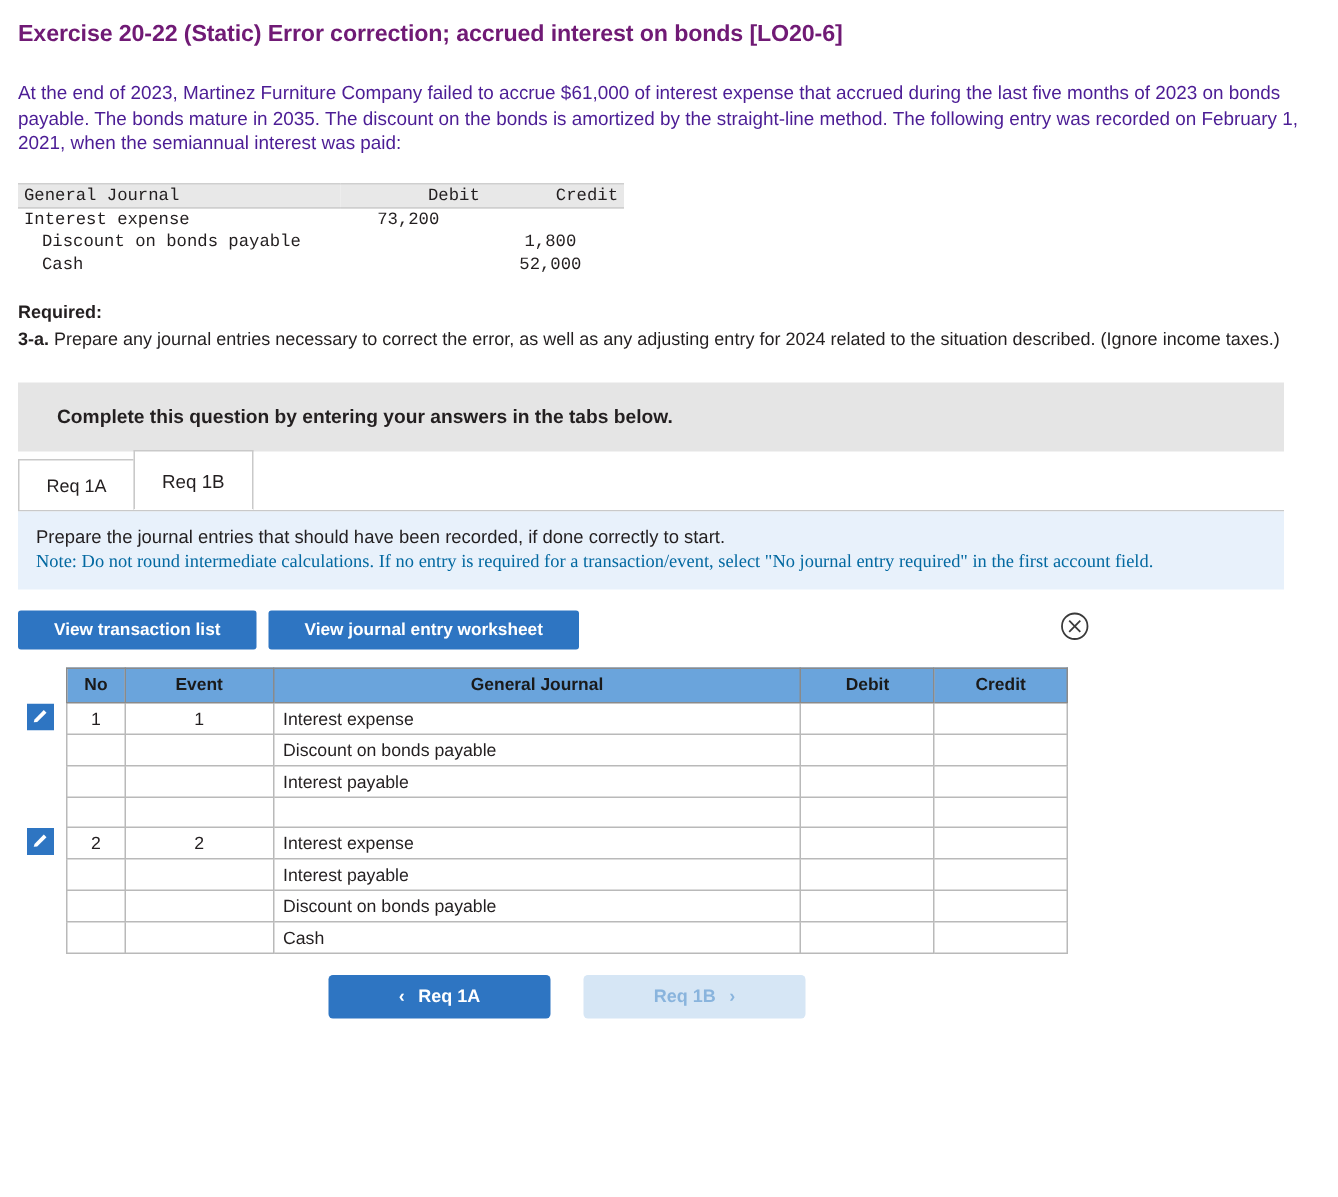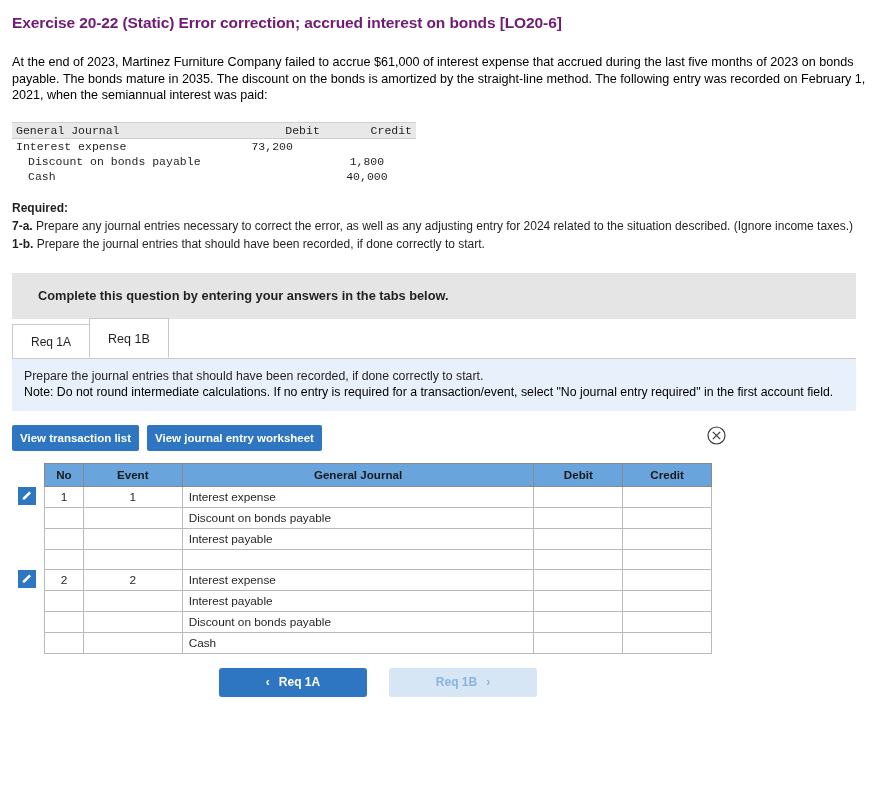--- a/index.html
+++ b/index.html
@@ -26,21 +26,21 @@
     font-weight: bold;
     margin: 4px 0 0 0;
     letter-spacing: -0.1px;
     color: #701a75;
   }
   .intro {
     margin-top: 22px;
     font-size: 12.6px;
     line-height: 16.5px;
     max-width: 860px;
-    color: #000000;
+    color: #4c1d95;
   }
   
   .je {
     margin-top: 18px;
     font-family: "Liberation Mono", "DejaVu Sans Mono", monospace;
     font-size: 11.5px;
     border-collapse: collapse;
     width: 404px;
   }
   .je td, .je th {
@@ -122,35 +122,35 @@
 
   .note-box {
     background: #e8f1fb;
     width: 844px;
     box-sizing: border-box;
     padding: 9px 12px 10px 12px;
     font-size: 12.3px;
     line-height: 16.5px;
   }
   .note-box .first-line { color: #231f20; }
-  .note-red { color: #000000; }
+  .note-red { color: #0369a1; font-family: Liberation Serif, serif; }
 
   .btn-row {
     margin-top: 14px;
     display: flex;
     align-items: center;
     position: relative;
     width: 844px;
   }
   .blue-btn {
     background: #2e75c2;
     color: #ffffff;
     font-size: 11.5px;
     font-weight: bold;
-    padding: 7px 8px;
+    padding: 7px 24px;
     border: none;
     border-radius: 2px;
     margin-right: 8px;
     cursor: pointer;
     font-family: "Liberation Sans", sans-serif;
   }
   .close-circle {
     position: absolute;
     right: 130px;
     top: 1px;
@@ -254,29 +254,28 @@
         <td class="num"></td>
       </tr>
       <tr>
         <td class="acct-indent1">Discount on bonds payable</td>
         <td class="num"></td>
         <td class="num">1,800</td>
       </tr>
       <tr>
         <td class="acct-indent2">Cash</td>
         <td class="num"></td>
-        <td class="num">40,000</td>
+        <td class="num">52,000</td>
       </tr>
     </tbody>
   </table>
 
   <div class="required-block">
     <div class="label">Required:</div>
-    <div class="req-line"><b>7-a.</b><span> Prepare any journal entries necessary to correct the error, as well as any adjusting entry for 2024 related to the situation described. (Ignore income taxes.)</span></div>
-    <div class="req-line"><b>1-b.</b><span> Prepare the journal entries that should have been recorded, if done correctly to start.</span></div>
+    <div class="req-line"><b>3-a.</b><span> Prepare any journal entries necessary to correct the error, as well as any adjusting entry for 2024 related to the situation described. (Ignore income taxes.)</span></div>
   </div>
 
   <div class="grey-banner">Complete this question by entering your answers in the tabs below.</div>
 
   <div class="tabs">
     <div class="tab">Req 1A</div>
     <div class="tab active">Req 1B</div>
   </div>
 
   <div class="note-box">

